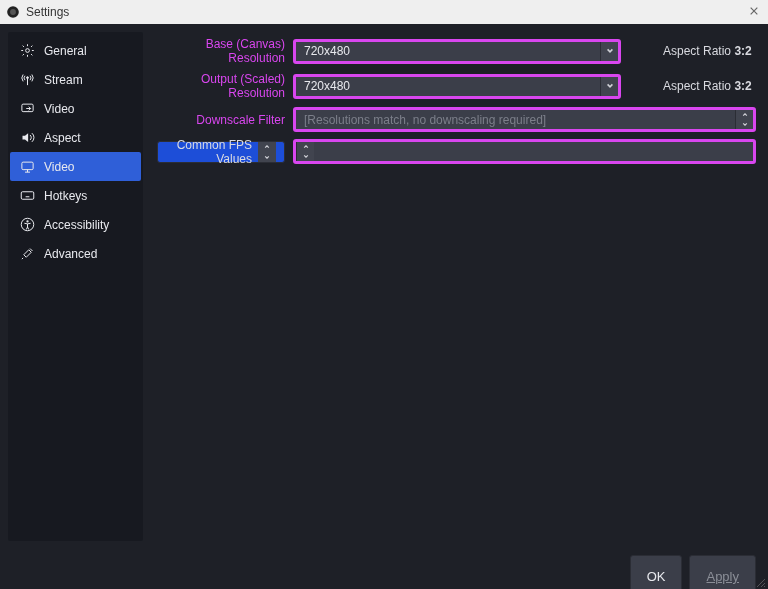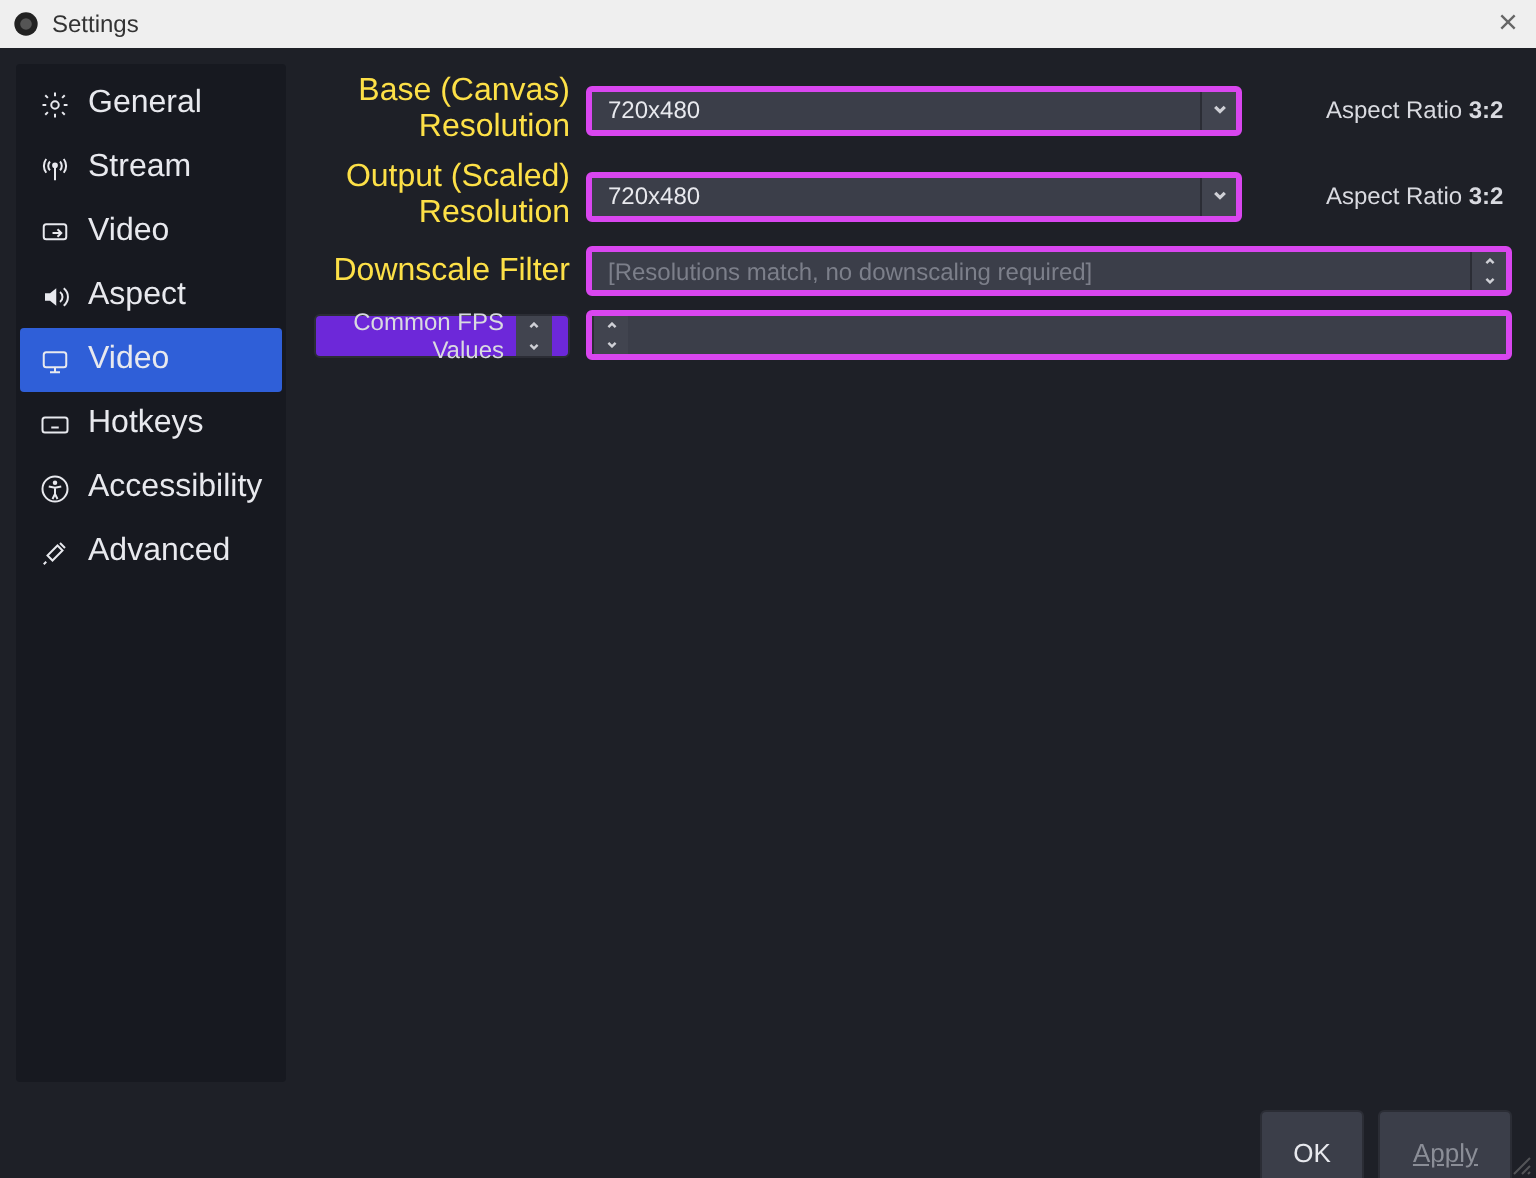--- a/index.html
+++ b/index.html
@@ -6,30 +6,30 @@
   body { width: 768px; height: 589px; background: #1e2027; color: #d9dae0; font-size: 12.5px; overflow: hidden; }
 
   .titlebar { height: 24px; background: #efefef; display: flex; align-items: center; padding: 0 6px; color: #333; font-size: 12px; }
   .titlebar .app-icon { width: 14px; height: 14px; margin-right: 6px; }
   .titlebar .spacer { flex: 1; }
   .titlebar .close { width: 16px; text-align: center; color: #666; cursor: pointer; }
 
   .client { display: flex; height: 525px; background: #1e2027; padding: 8px; gap: 12px; }
 
   .sidebar { width: 135px; background: #171920; border-radius: 2px; padding: 4px 0; }
-  .side-item { display: flex; align-items: center; gap: 9px; padding: 7px 10px; cursor: pointer; color: #e8e9ee; font-size: 16px; border-radius: 2px; margin: 0 2px; }
+  .side-item { display: flex; align-items: center; gap: 9px; padding: 7px 10px; cursor: pointer; color: #e8e9ee; font-size: 12px; border-radius: 2px; margin: 0 2px; }
   .side-item.active { background: #2f5fd8; }
   .side-icon { width: 15px; height: 15px; display: flex; align-items: center; justify-content: center; flex-shrink: 0; }
   .side-icon svg { width: 15px; height: 15px; stroke: #e8e9ee; fill: none; stroke-width: 1.6; }
   .side-icon.fill svg { fill: #e8e9ee; stroke: none; }
 
   .content { flex: 1; padding: 5px 4px 0 0; }
   .row { display: flex; align-items: center; gap: 8px; margin-bottom: 7px; }
-  .label-col { width: 130px; text-align: right; color: #fde047; font-size: 16px; }
-  .label-dropdown { background: #6d28d9; border: 1px solid #2b2d35; border-radius: 3px; height: 22px; padding: 0 8px; display: flex; align-items: center; color: #d9dae0; font-size: 12px; }
+  .label-col { width: 130px; text-align: right; color: #d946ef; font-size: 12px; }
+  .label-dropdown { background: #1d4ed8; border: 1px solid #2b2d35; border-radius: 3px; height: 22px; padding: 0 8px; display: flex; align-items: center; color: #d9dae0; font-size: 12px; }
   .label-dropdown-wrap { width: 130px; display: flex; justify-content: flex-end; }
   .label-dropdown .txt { flex: 1; text-align: right; }
 
   .combo { flex: 1; display: flex; background: #3b3e49; border: 3px solid #d946ef; border-radius: 3px; height: 25px; align-items: center; overflow: hidden; }
   .combo .cval { flex: 1; padding: 0 8px; color: #e8e9ee; font-size: 12px; }
   .combo.disabled .cval { color: #7c7f8a; }
   .combo .cbtn { width: 18px; height: 100%; background: #41444f; display: flex; align-items: center; justify-content: center; border-left: 1px solid #2b2d35; cursor: pointer; }
   .combo .cbtn svg { width: 8px; height: 8px; stroke: #cfd0d6; fill: none; stroke-width: 2; }
   .spinbtn { width: 18px; height: 100%; background: #41444f; display: flex; flex-direction: column; border-left: 1px solid #2b2d35; }
   .spinbtn div { flex: 1; display: flex; align-items: center; justify-content: center; cursor: pointer; }

